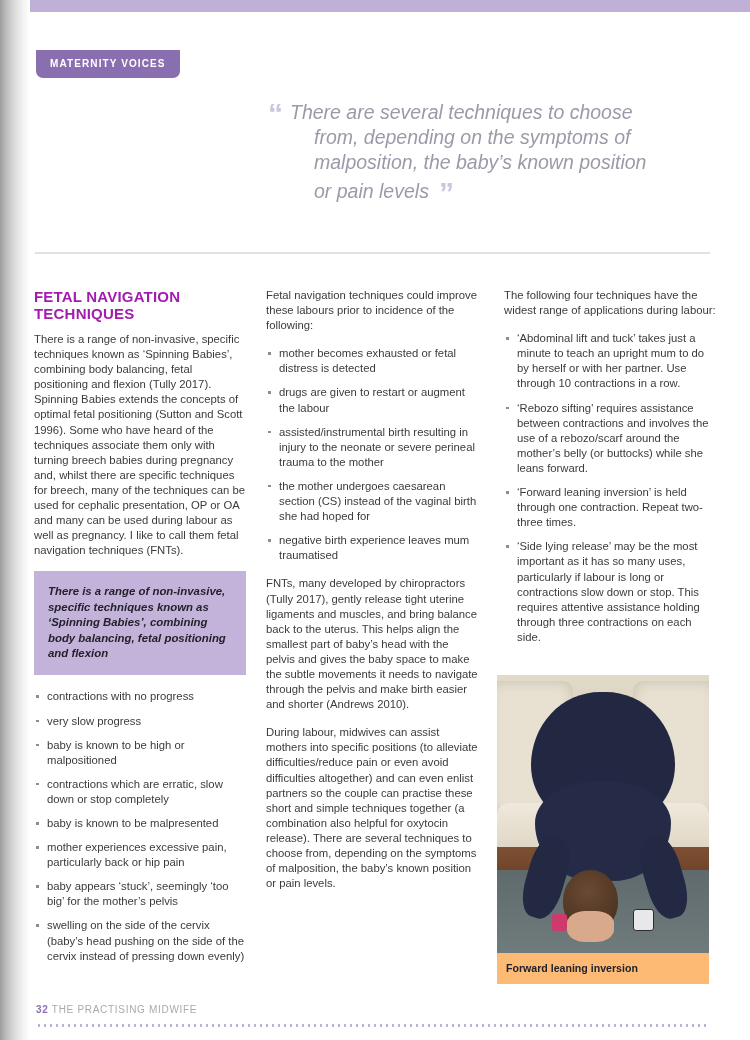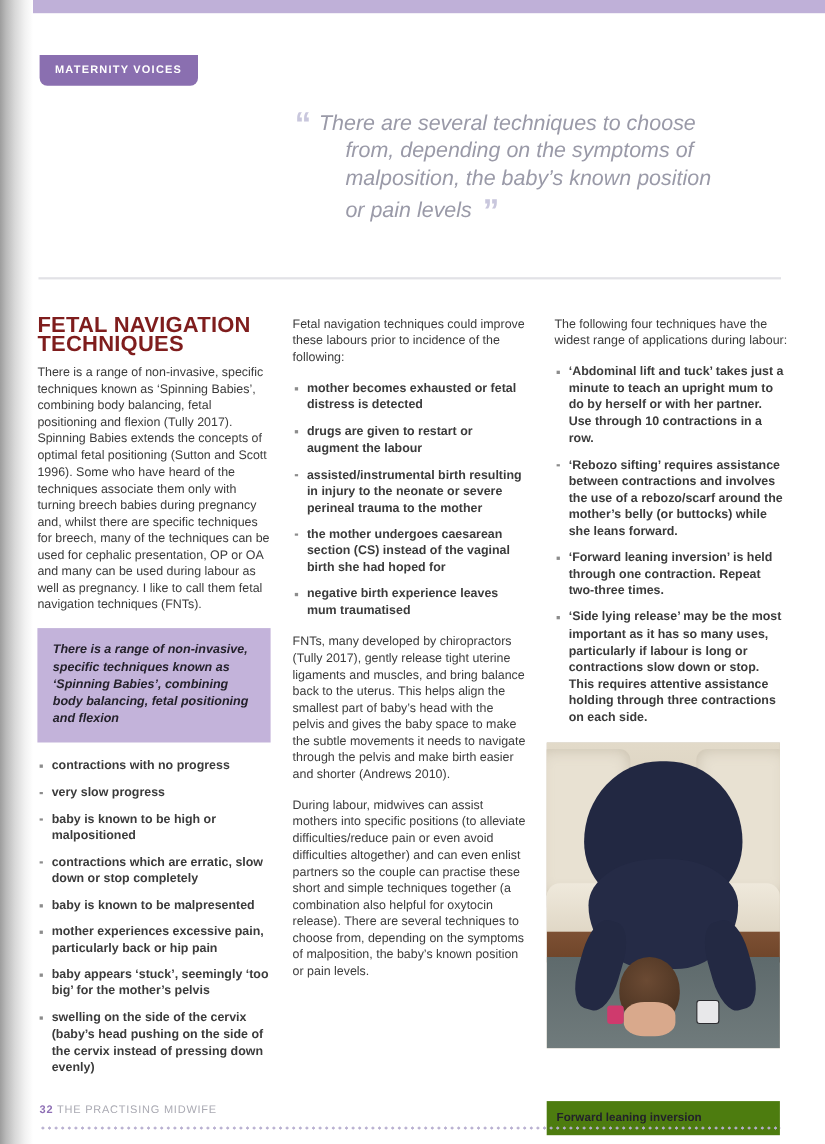--- a/index.html
+++ b/index.html
@@ -84,37 +84,36 @@
     color: #3b3b3b;
     font-size: 11.3px;
     line-height: 15.1px;
   }
   .col1 { left: 34px; width: 212px; }
   .col2 { left: 266px; width: 212px; }
   .col3 { left: 504px; width: 212px; }
   .col p { margin: 0 0 13px 0; }
   h2.heading {
     margin: 0 0 10px 0;
-    color: #7f1d1d;
-    font-size: 20px;
+    color: #a21caf;
+    font-size: 15px;
     line-height: 17px;
     font-weight: bold;
     letter-spacing: 0.2px;
     text-transform: uppercase;
   }
   ul.bullets {
     list-style: none;
     margin: 0 0 13px 0;
     padding: 0;
   }
   ul.bullets li {
     position: relative;
     padding-left: 13px;
     margin-bottom: 9px;
-    font-weight: bold;
   }
   ul.bullets li::before {
     content: "";
     position: absolute;
     left: 2px; top: 6px;
     width: 2.5px; height: 2.5px;
     background: #8c8c8c;
   }
   .callout {
     background: #c3b3da;
@@ -214,26 +213,25 @@
     border-radius: 3px;
   }
   .bracelet {
     position: absolute;
     left: 26%; bottom: 8%;
     width: 7%; height: 6%;
     background: #cf3a6d;
     border-radius: 3px;
   }
   .caption {
-    background: #4d7c0f;
+    background: #fdba74;
     padding: 9px 9px 10px 9px;
     font-size: 10.6px;
     font-weight: bold;
     color: #22222a;
-    margin-top: 48px;
   }
   
   .footer {
     position: absolute;
     left: 36px; top: 1004px;
     font-size: 10px;
     letter-spacing: 0.7px;
     color: #a9a9b2;
     text-transform: uppercase;
   }

